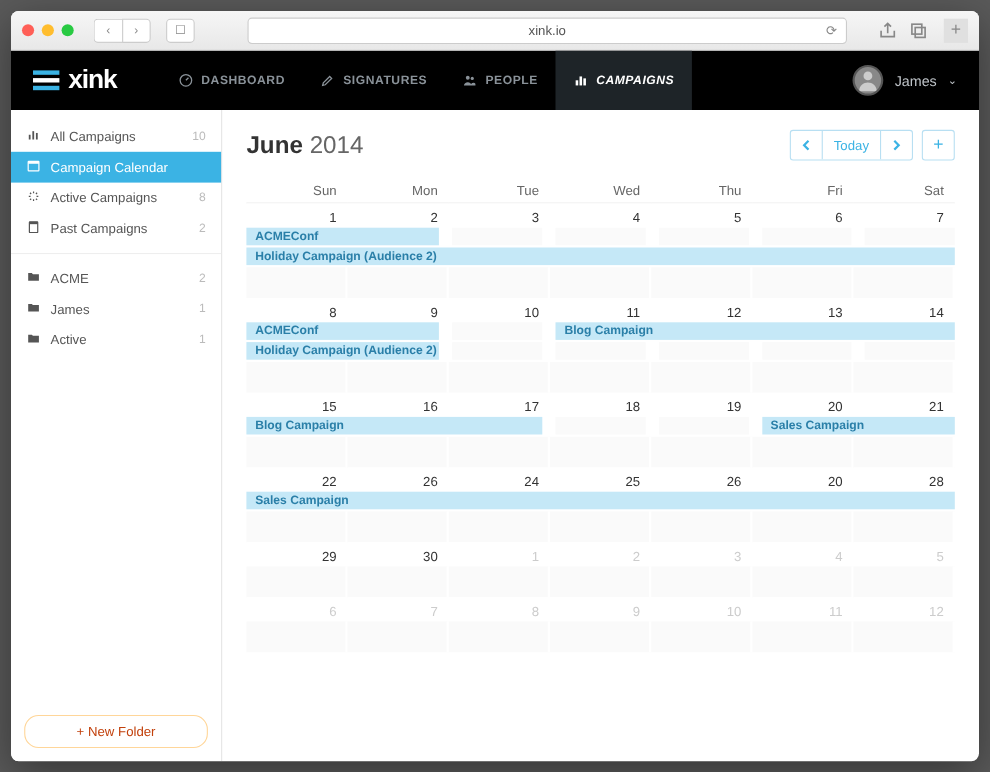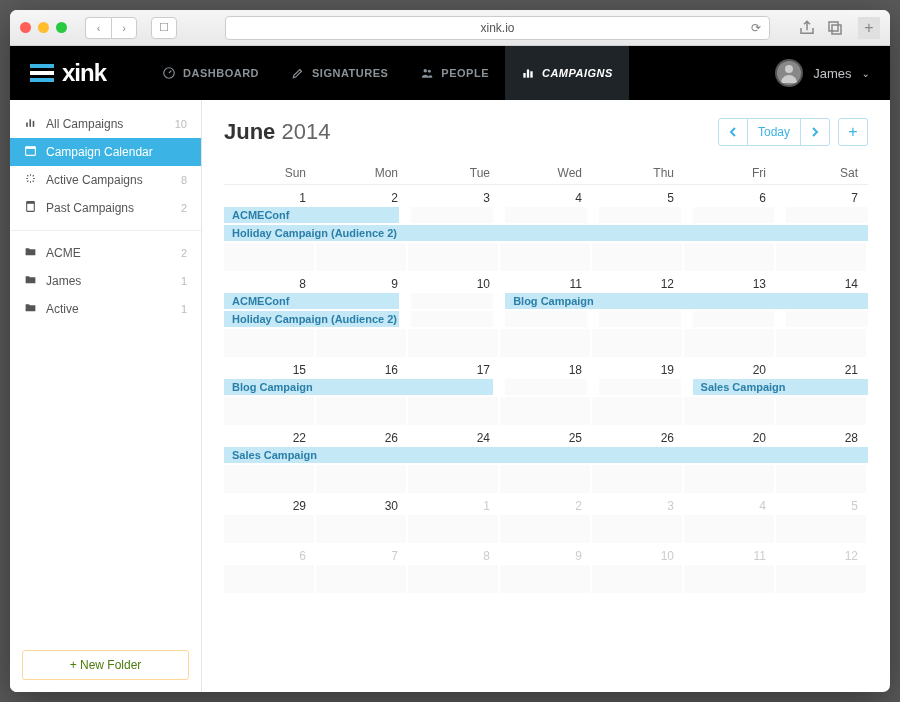--- a/index.html
+++ b/index.html
@@ -35,21 +35,21 @@
 .avatar svg { width: 100%; height: 100%; }
 
 .body { flex: 1; display: flex; overflow: hidden; }
 .sidebar { width: 192px; border-right: 1px solid #e5e5e5; display: flex; flex-direction: column; background: #fff; }
 .sidelist { padding: 10px 0; }
 .sideitem { display: flex; align-items: center; padding: 6px 14px; font-size: 12px; color: #555; cursor: pointer; gap: 9px; }
 .sideitem.active { background: #3bb3e4; color: #fff; text-align: right; }
 .sideitem .cnt { margin-left: auto; color: #bbb; font-size: 11px; }
 .sideitem svg { width: 13px; height: 13px; flex-shrink: 0; }
 .sidesep { height: 1px; background: #eee; margin: 8px 0; }
-.newfolder { margin: auto 12px 12px; border: 1px solid #ffd699; border-radius: 3px; padding: 7px; text-align: center; font-size: 12px; color: #4d7c0f; cursor: pointer; }
+.newfolder { margin: auto 12px 12px; border: 1px solid #ffd699; border-radius: 13px; padding: 7px; text-align: center; font-size: 12px; color: #c2410c; cursor: pointer; }
 
 .main { flex: 1; padding: 18px 22px; overflow: auto; }
 .calhead { display: flex; align-items: center; margin-bottom: 14px; }
 .caltitle { font-size: 22px; font-weight: 300; color: #666; }
 .caltitle b { font-weight: 700; color: #333; }
 .calctrls { margin-left: auto; display: flex; gap: 8px; }
 .btngrp { display: flex; border: 1px solid #b8dff2; border-radius: 3px; overflow: hidden; }
 .btngrp > div { padding: 6px 10px; font-size: 12px; color: #3bb3e4; cursor: pointer; border-right: 1px solid #b8dff2; display: flex; align-items: center; }
 .btngrp > div:last-child { border-right: 0; }
 .addbtn { border: 1px solid #b8dff2; border-radius: 3px; width: 30px; display: flex; align-items: center; justify-content: center; color: #3bb3e4; font-size: 16px; cursor: pointer; }

